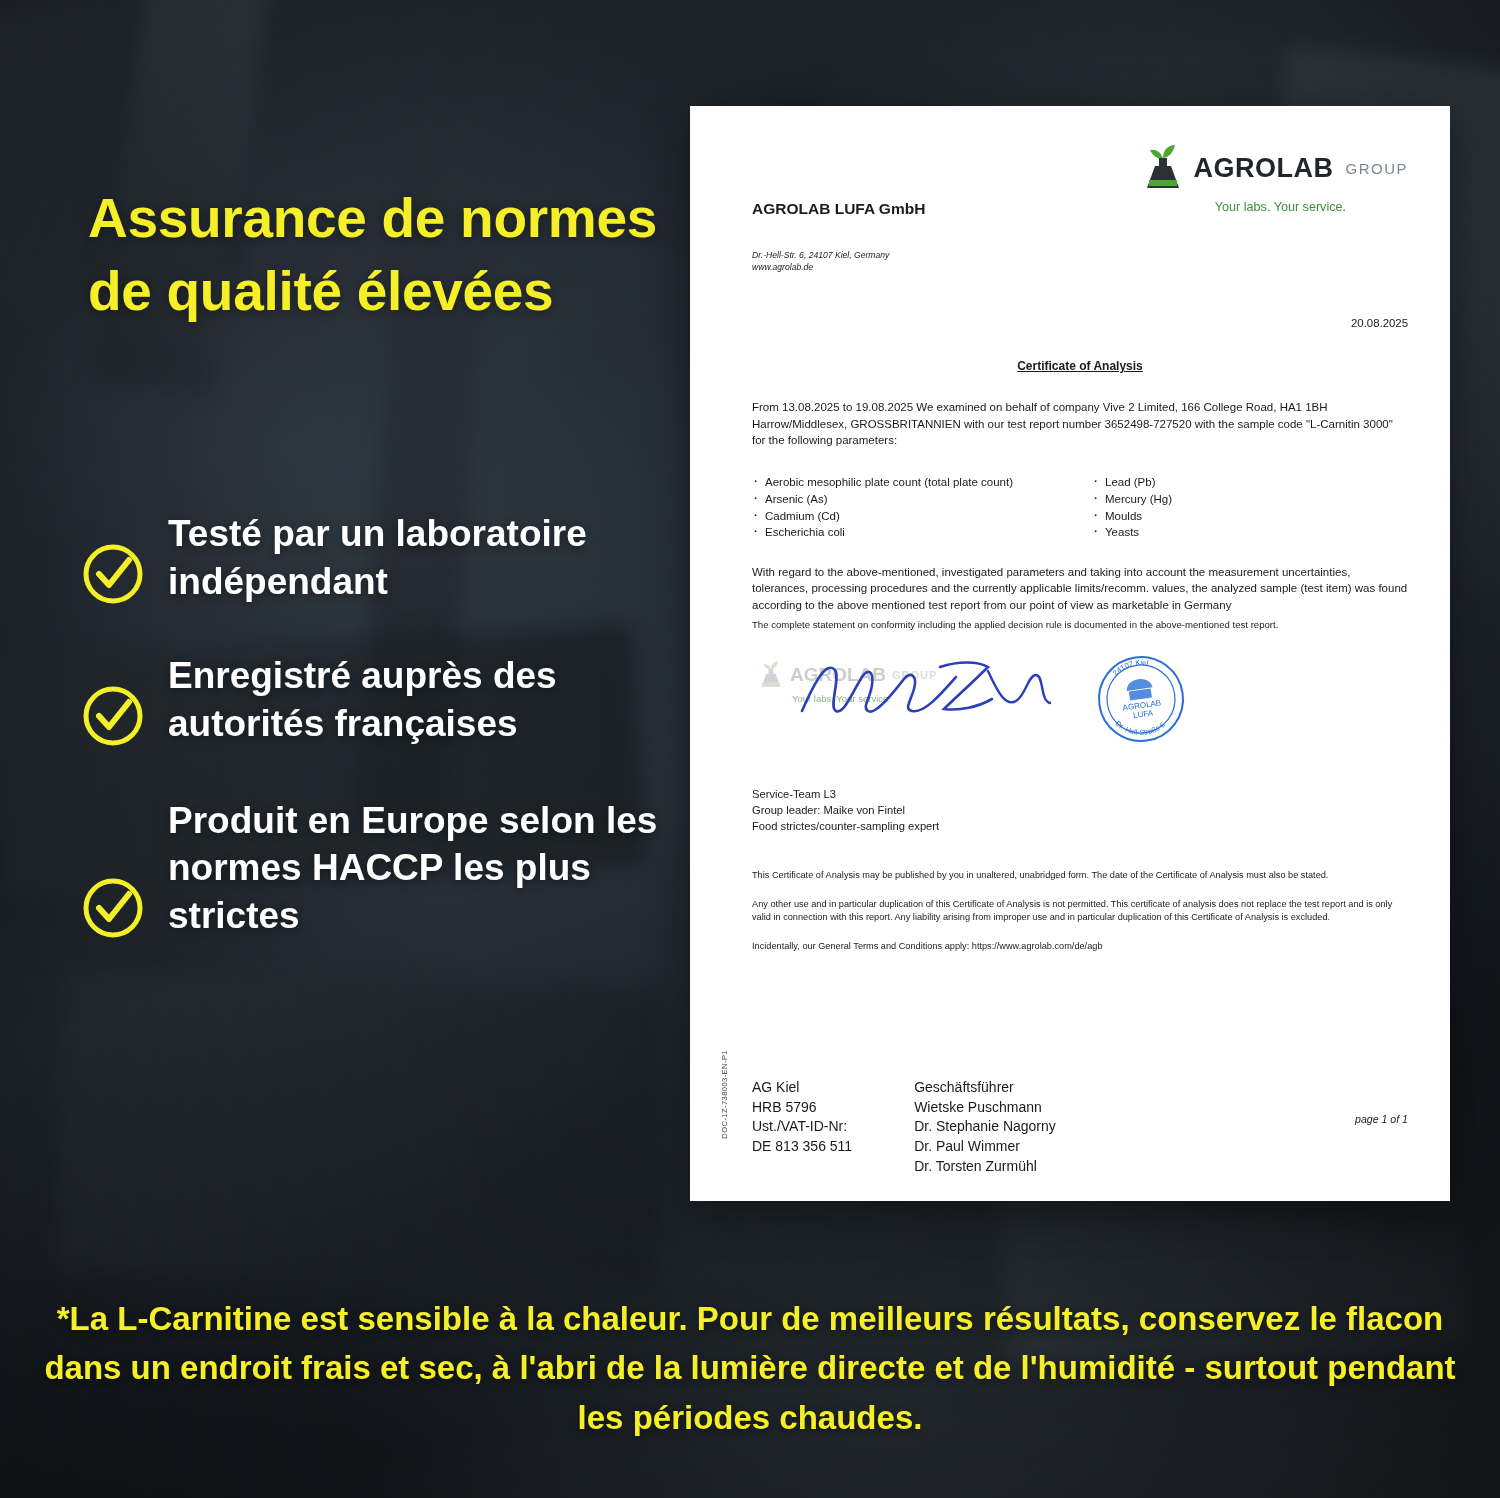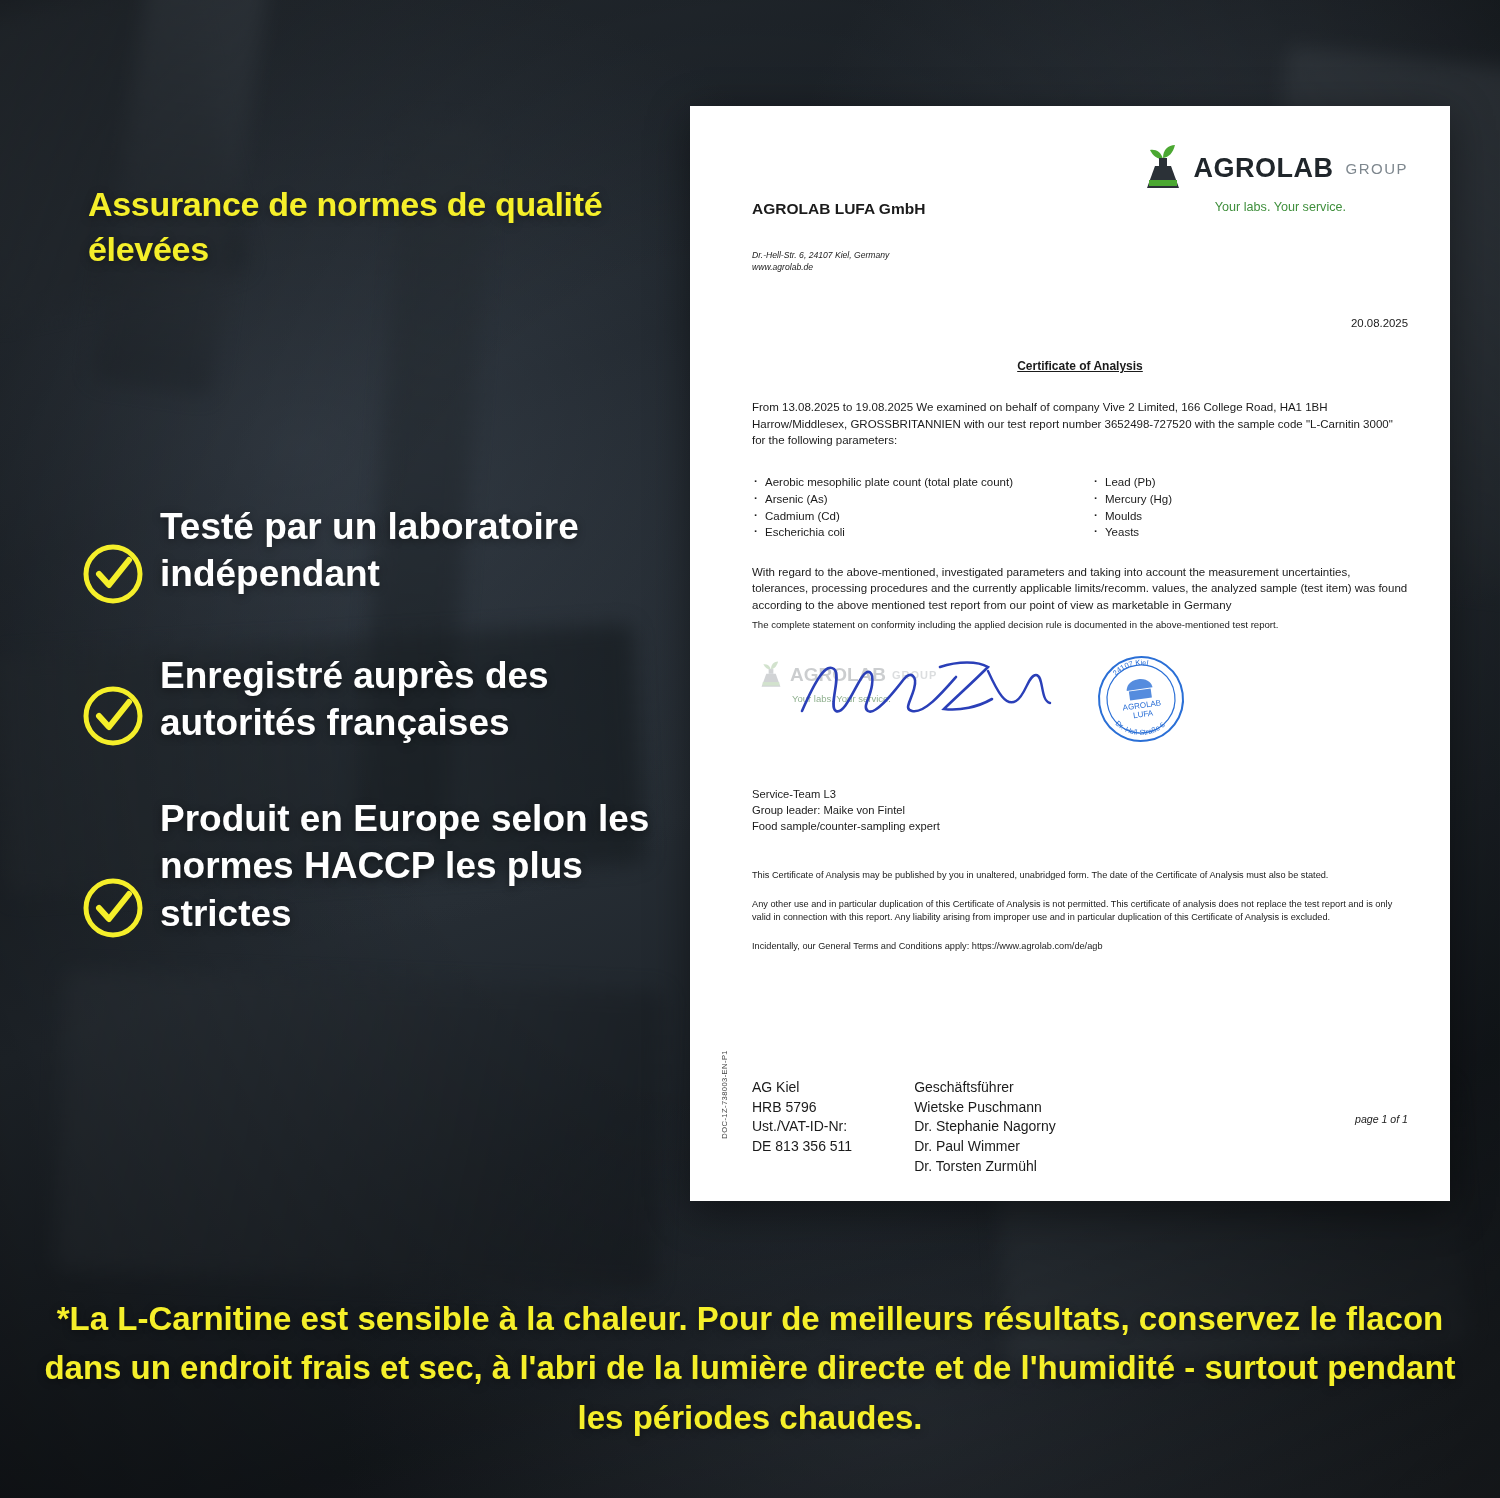--- a/index.html
+++ b/index.html
@@ -26,26 +26,26 @@
   .s4 { left: 60px; top: 980px; width: 600px; height: 300px; background: linear-gradient(100deg,#343b42,#14181c); transform: rotate(2deg); }
   .s5 { right: -60px; top: 60px; width: 300px; height: 520px; background: linear-gradient(200deg,#555e67,#20262b); transform: rotate(6deg); opacity:.5; }
   .s6 { right: 40px; bottom: 140px; width: 460px; height: 260px; background: linear-gradient(20deg,#3a4249,#15191d); transform: rotate(-4deg); opacity:.5;}
   .s7 { left: 380px; top: 120px; width: 90px; height: 700px; background: linear-gradient(180deg,#2c3339,#0f1316); transform: rotate(4deg); opacity:.45;}
   .darkvig { position:absolute; inset:0; background: radial-gradient(ellipse at 50% 45%, rgba(0,0,0,0) 35%, rgba(0,0,0,0.45) 100%); }
 
   
   .headline {
     position: absolute; left: 88px; top: 182px; width: 580px;
     color: #f5ef2a;
-    font-size: 34px; font-weight: bold; line-height: 1.33;
+    font-size: 55px; font-weight: bold; line-height: 1.33;
     letter-spacing: -0.3px;
     text-shadow: 0 2px 10px rgba(0,0,0,.35);
   }
   .benefits { position: absolute; left: 82px; top: 495px; width: 600px; }
-  .benefit { display: flex; align-items: center; gap: 16px; margin-bottom: 46px; }
+  .benefit { display: flex; align-items: flex-end; gap: 24px; margin-bottom: 46px; }
   .check { flex: 0 0 auto; width: 62px; height: 62px; margin-top: 34px; }
   .benefit-text {
     color: #ffffff; font-size: 37px; font-weight: bold; line-height: 1.28;
     text-shadow: 0 2px 8px rgba(0,0,0,.4);
   }
   .b1 .check { margin-top: 48px; }
   .b3 .check { margin-top: 84px; }
 
   .footnote {
     position: absolute; left: 0; right: 0; bottom: 56px;
@@ -250,21 +250,21 @@
               <textPath href="#arcBot" startOffset="20%">Dr.-Hell-Straße 6</textPath>
             </text>
           </g>
         </svg>
       </span>
     </div>
 
     <div class="sig-lines">
       <div>Service-Team L3</div>
       <div>Group leader: Maike von Fintel</div>
-      <div>Food sample/counter-sampling expert</div>
+      <div>Food strictes/counter-sampling expert</div>
     </div>
 
     <div class="fine">This Certificate of Analysis may be published by you in unaltered, unabridged form. The date of the Certificate of Analysis must also be stated.</div>
     <div class="fine gap">Any other use and in particular duplication of this Certificate of Analysis is not permitted. This certificate of analysis does not replace the test report and is only valid in connection with this report. Any liability arising from improper use and in particular duplication of this Certificate of Analysis is excluded.</div>
     <div class="fine gap">Incidentally, our General Terms and Conditions apply: https://www.agrolab.com/de/agb</div>
 
     <div class="page-no">page 1 of 1</div>
     <div class="vertical-code">DOC-1Z-738003-EN-P1</div>
 
     <div class="sheet-foot">

